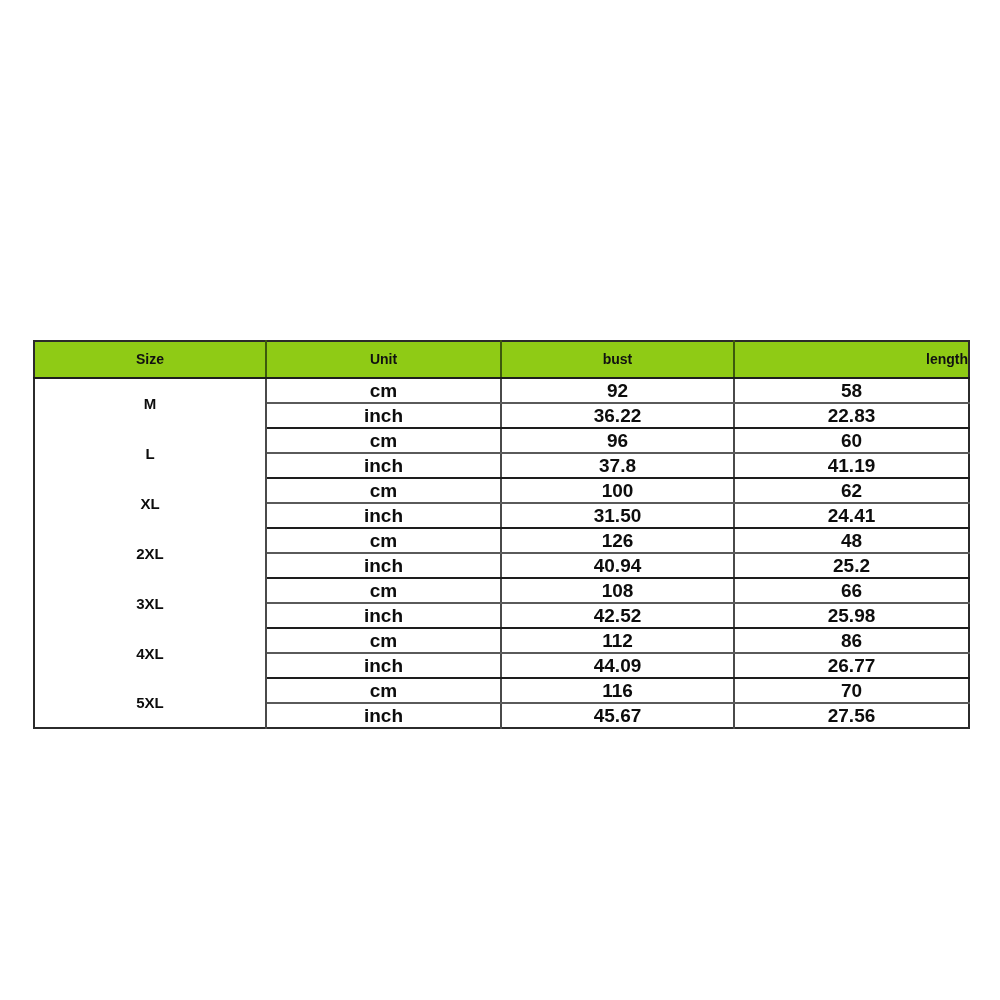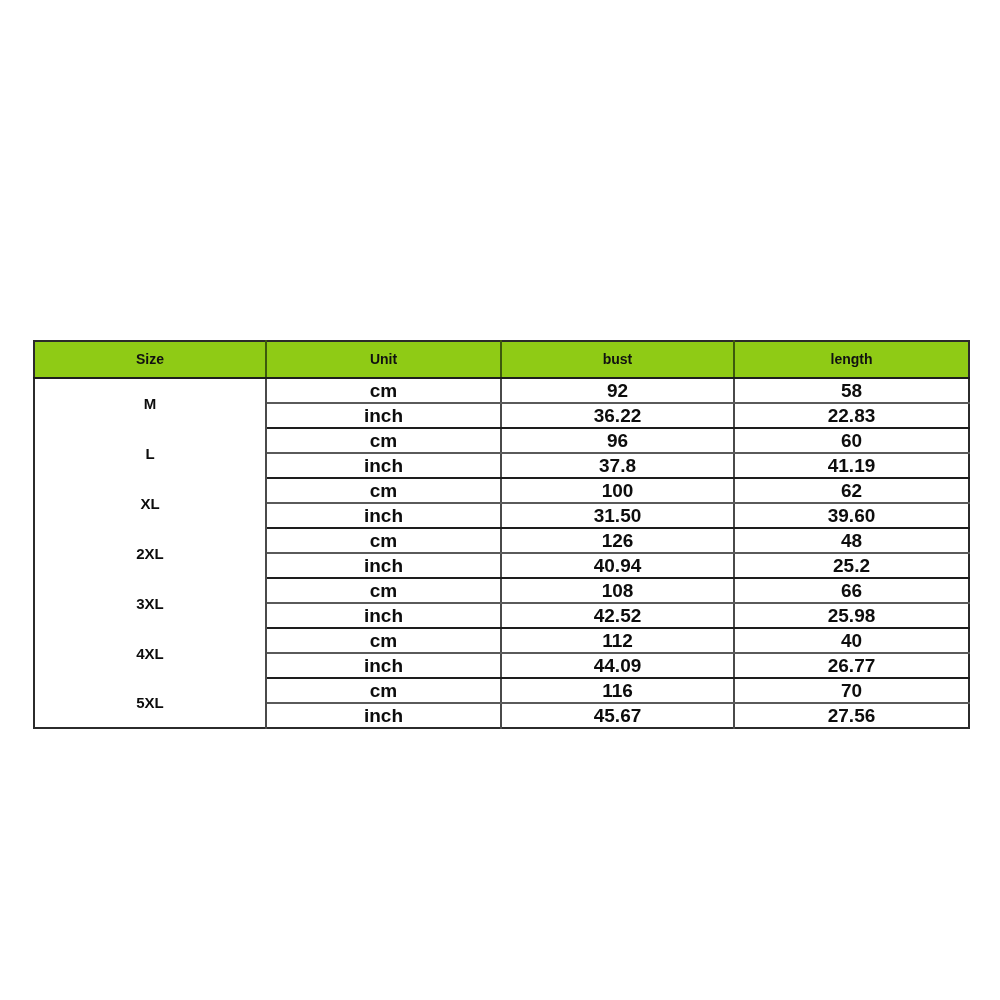--- a/index.html
+++ b/index.html
@@ -39,21 +39,21 @@
     color: #111111;
     font-size: 14px;
     font-weight: bold;
     height: 35px;
     line-height: 35px;
     padding: 0;
     text-align: center;
     border-right: 2px solid #3d5a0c;
     border-bottom: 2px solid #1d1d1d;
   }
-  thead th:last-child { border-right: none; }
+  thead th:last-child { border-right: none; text-align: right; }
 
   tbody td {
     font-size: 19px;
     font-weight: bold;
     color: #0d0d0d;
     text-align: center;
     padding: 0;
     height: 23px;
     line-height: 23px;
     background: #ffffff;
@@ -131,21 +131,21 @@
         </tr>
         <tr class="row-cm">
           <td class="size-cell" rowspan="2">XL</td>
           <td class="unit-cell">cm</td>
           <td class="bust-cell">100</td>
           <td class="length-cell">62</td>
         </tr>
         <tr class="row-inch">
           <td class="unit-cell">inch</td>
           <td class="bust-cell">31.50</td>
-          <td class="length-cell">39.60</td>
+          <td class="length-cell">24.41</td>
         </tr>
         <tr class="row-cm">
           <td class="size-cell" rowspan="2">2XL</td>
           <td class="unit-cell">cm</td>
           <td class="bust-cell">126</td>
           <td class="length-cell">48</td>
         </tr>
         <tr class="row-inch">
           <td class="unit-cell">inch</td>
           <td class="bust-cell">40.94</td>
@@ -159,21 +159,21 @@
         </tr>
         <tr class="row-inch">
           <td class="unit-cell">inch</td>
           <td class="bust-cell">42.52</td>
           <td class="length-cell">25.98</td>
         </tr>
         <tr class="row-cm">
           <td class="size-cell" rowspan="2">4XL</td>
           <td class="unit-cell">cm</td>
           <td class="bust-cell">112</td>
-          <td class="length-cell">40</td>
+          <td class="length-cell">86</td>
         </tr>
         <tr class="row-inch">
           <td class="unit-cell">inch</td>
           <td class="bust-cell">44.09</td>
           <td class="length-cell">26.77</td>
         </tr>
         <tr class="row-cm">
           <td class="size-cell" rowspan="2">5XL</td>
           <td class="unit-cell">cm</td>
           <td class="bust-cell">116</td>

